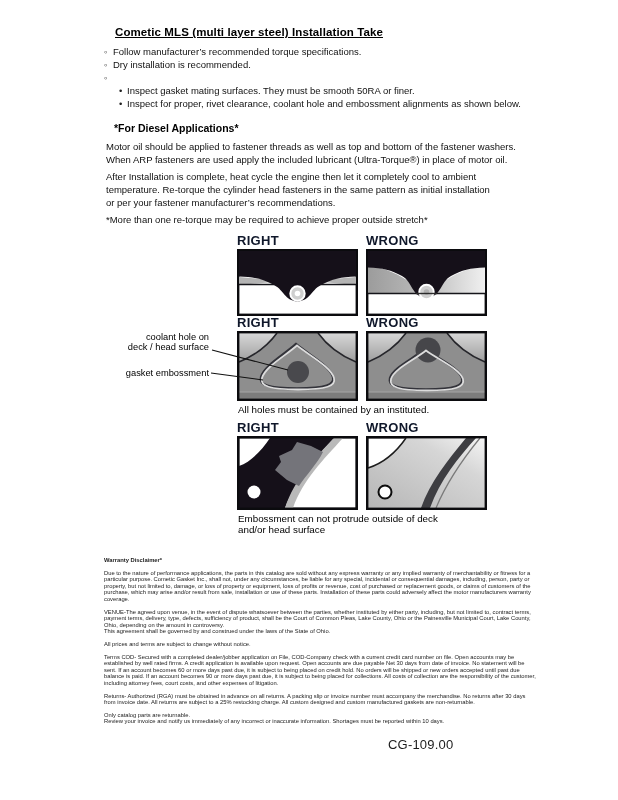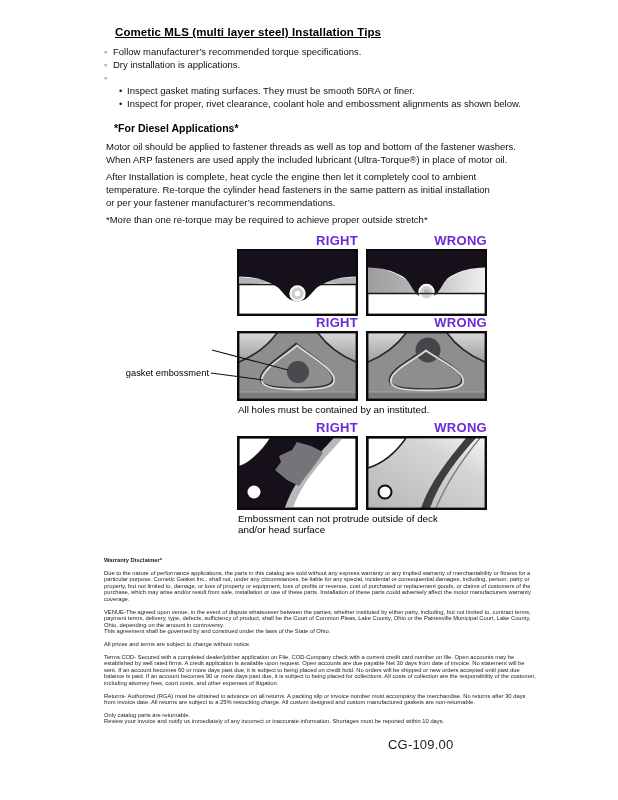--- a/index.html
+++ b/index.html
@@ -16,51 +16,51 @@
   .tips{margin:0;}
   .tip{font-size:9.5px;line-height:13px;display:flex;}
   .tip .marker{width:9px;flex:0 0 9px;text-align:left;color:#222;}
   .tip.sub{padding-left:15px;}
   .tip.sub .marker{width:8px;flex:0 0 8px;}
   .diesel-heading{margin:12px 0 4px 10px;font-size:10.5px;font-weight:bold;color:#000;}
   .body-par{margin:6px 0 0 2px;font-size:9.5px;line-height:13px;white-space:pre-line;}
   .body-par.tight{margin-top:4px;}
   .diagrams{margin:8px 0 0 133px;width:250px;}
   .dlabels{display:flex;gap:8px;margin:0 0 2px 0;}
-  .dlabels span{flex:0 0 121px;text-align:right;font-size:13px;font-weight:bold;letter-spacing:.3px;color:#6d28d9;line-height:13px;}
+  .dlabels span{flex:0 0 121px;text-align:left;font-size:13px;font-weight:bold;letter-spacing:.3px;color:#0f172a;line-height:13px;}
   .panels{display:flex;gap:8px;position:relative;}
   .panels svg{display:block;}
   .dcaption{font-size:9.8px;line-height:11px;margin:3px 0 6px 1px;white-space:pre-line;color:#000;}
   .annot{
     position:absolute;right:calc(100% + 28px);width:110px;text-align:right;
     font-size:9.3px;line-height:10px;white-space:pre-line;color:#000;
   }
   .annot.coolant{top:1px;}
   .annot.embossment{top:37px;}
   .leader-overlay{position:absolute;left:-130px;top:-2px;width:200px;height:62px;pointer-events:none;}
   .legal{margin:22px 0 0 0;width:432px;font-size:5.8px;line-height:6.6px;color:#222;}
   .legal-heading{font-weight:bold;margin:0;}
   .legal p{margin:6px 0 0 0;white-space:pre-line;}
   .page-number{margin:12px 0 0 284px;font-size:13px;color:#1c1c1c;letter-spacing:.2px;}
 </style>
 </head>
 <body>
 
 <div class="content">
 
-  <h1 class="doc-title">Cometic MLS (multi layer steel) Installation Tips</h1>
+  <h1 class="doc-title">Cometic MLS (multi layer steel) Installation Take</h1>
 
   <div class="tips">
     <div class="tip">
       <span class="marker">◦</span>
       <span>Follow manufacturer’s recommended torque specifications.</span>
     </div>
     <div class="tip">
       <span class="marker">◦</span>
-      <span>Dry installation is applications.</span>
+      <span>Dry installation is recommended.</span>
     </div>
     <div class="tip">
       <span class="marker">◦</span>
     </div>
     <div class="tip sub">
       <span class="marker">•</span>
       <span>Inspect gasket mating surfaces.  They must be smooth 50RA or finer.</span>
     </div>
     <div class="tip sub">
       <span class="marker">•</span>
@@ -108,20 +108,22 @@
         <circle cx="60.5" cy="43" r="2.8" fill="#b0b0b0"></circle>
         <path d="M50,44.5 H71" stroke="#2a2a2a" stroke-width="1.4"></path>
       </svg>
     </div>
 
     <div class="dlabels">
       <span>RIGHT</span>
       <span>WRONG</span>
     </div>
     <div class="panels">
+      <div class="annot coolant">coolant hole on
+deck / head surface</div>
       <div class="annot embossment">gasket embossment</div>
       <svg class="leader-overlay" viewBox="0 0 200 62">
         <path d="M105,21 L181,41" stroke="#111" stroke-width="1.1" fill="none"></path>
         <path d="M104,44 L156,51" stroke="#111" stroke-width="1.1" fill="none"></path>
       </svg>
       <svg width="121" height="70" viewBox="0 0 121 70">
         <defs>
           <linearGradient id="c2r" x1="0" y1="0" x2="0" y2="1">
             <stop offset="0" stop-color="#d8d8d8"></stop>
               <stop offset="1" stop-color="#9e9e9e"></stop>

